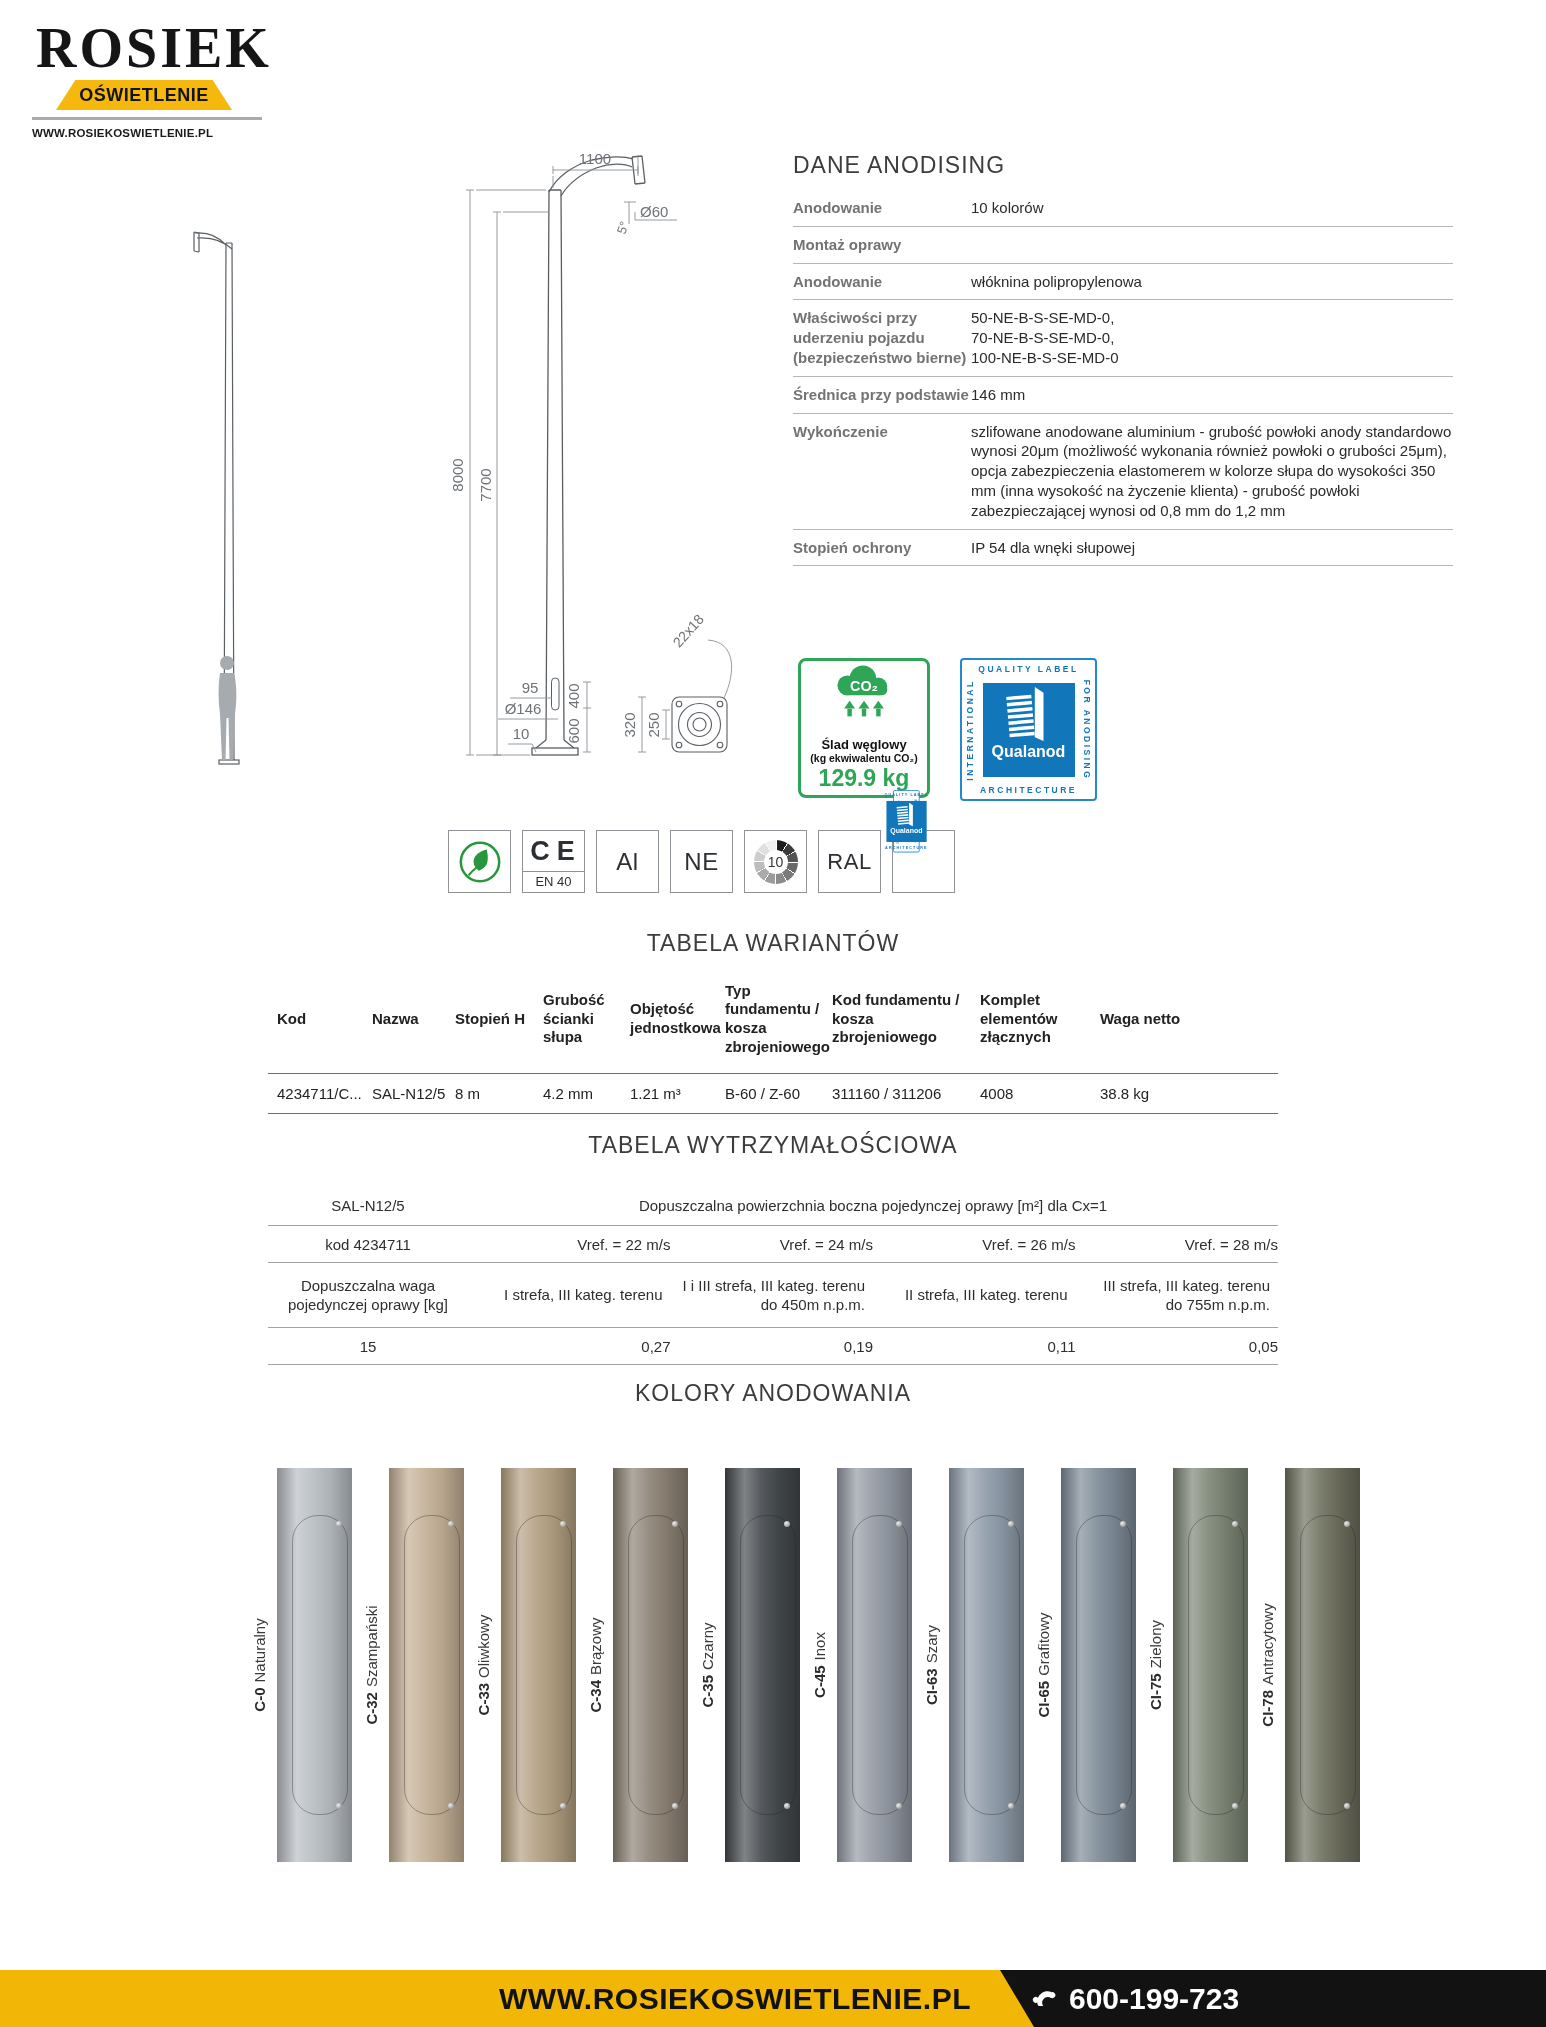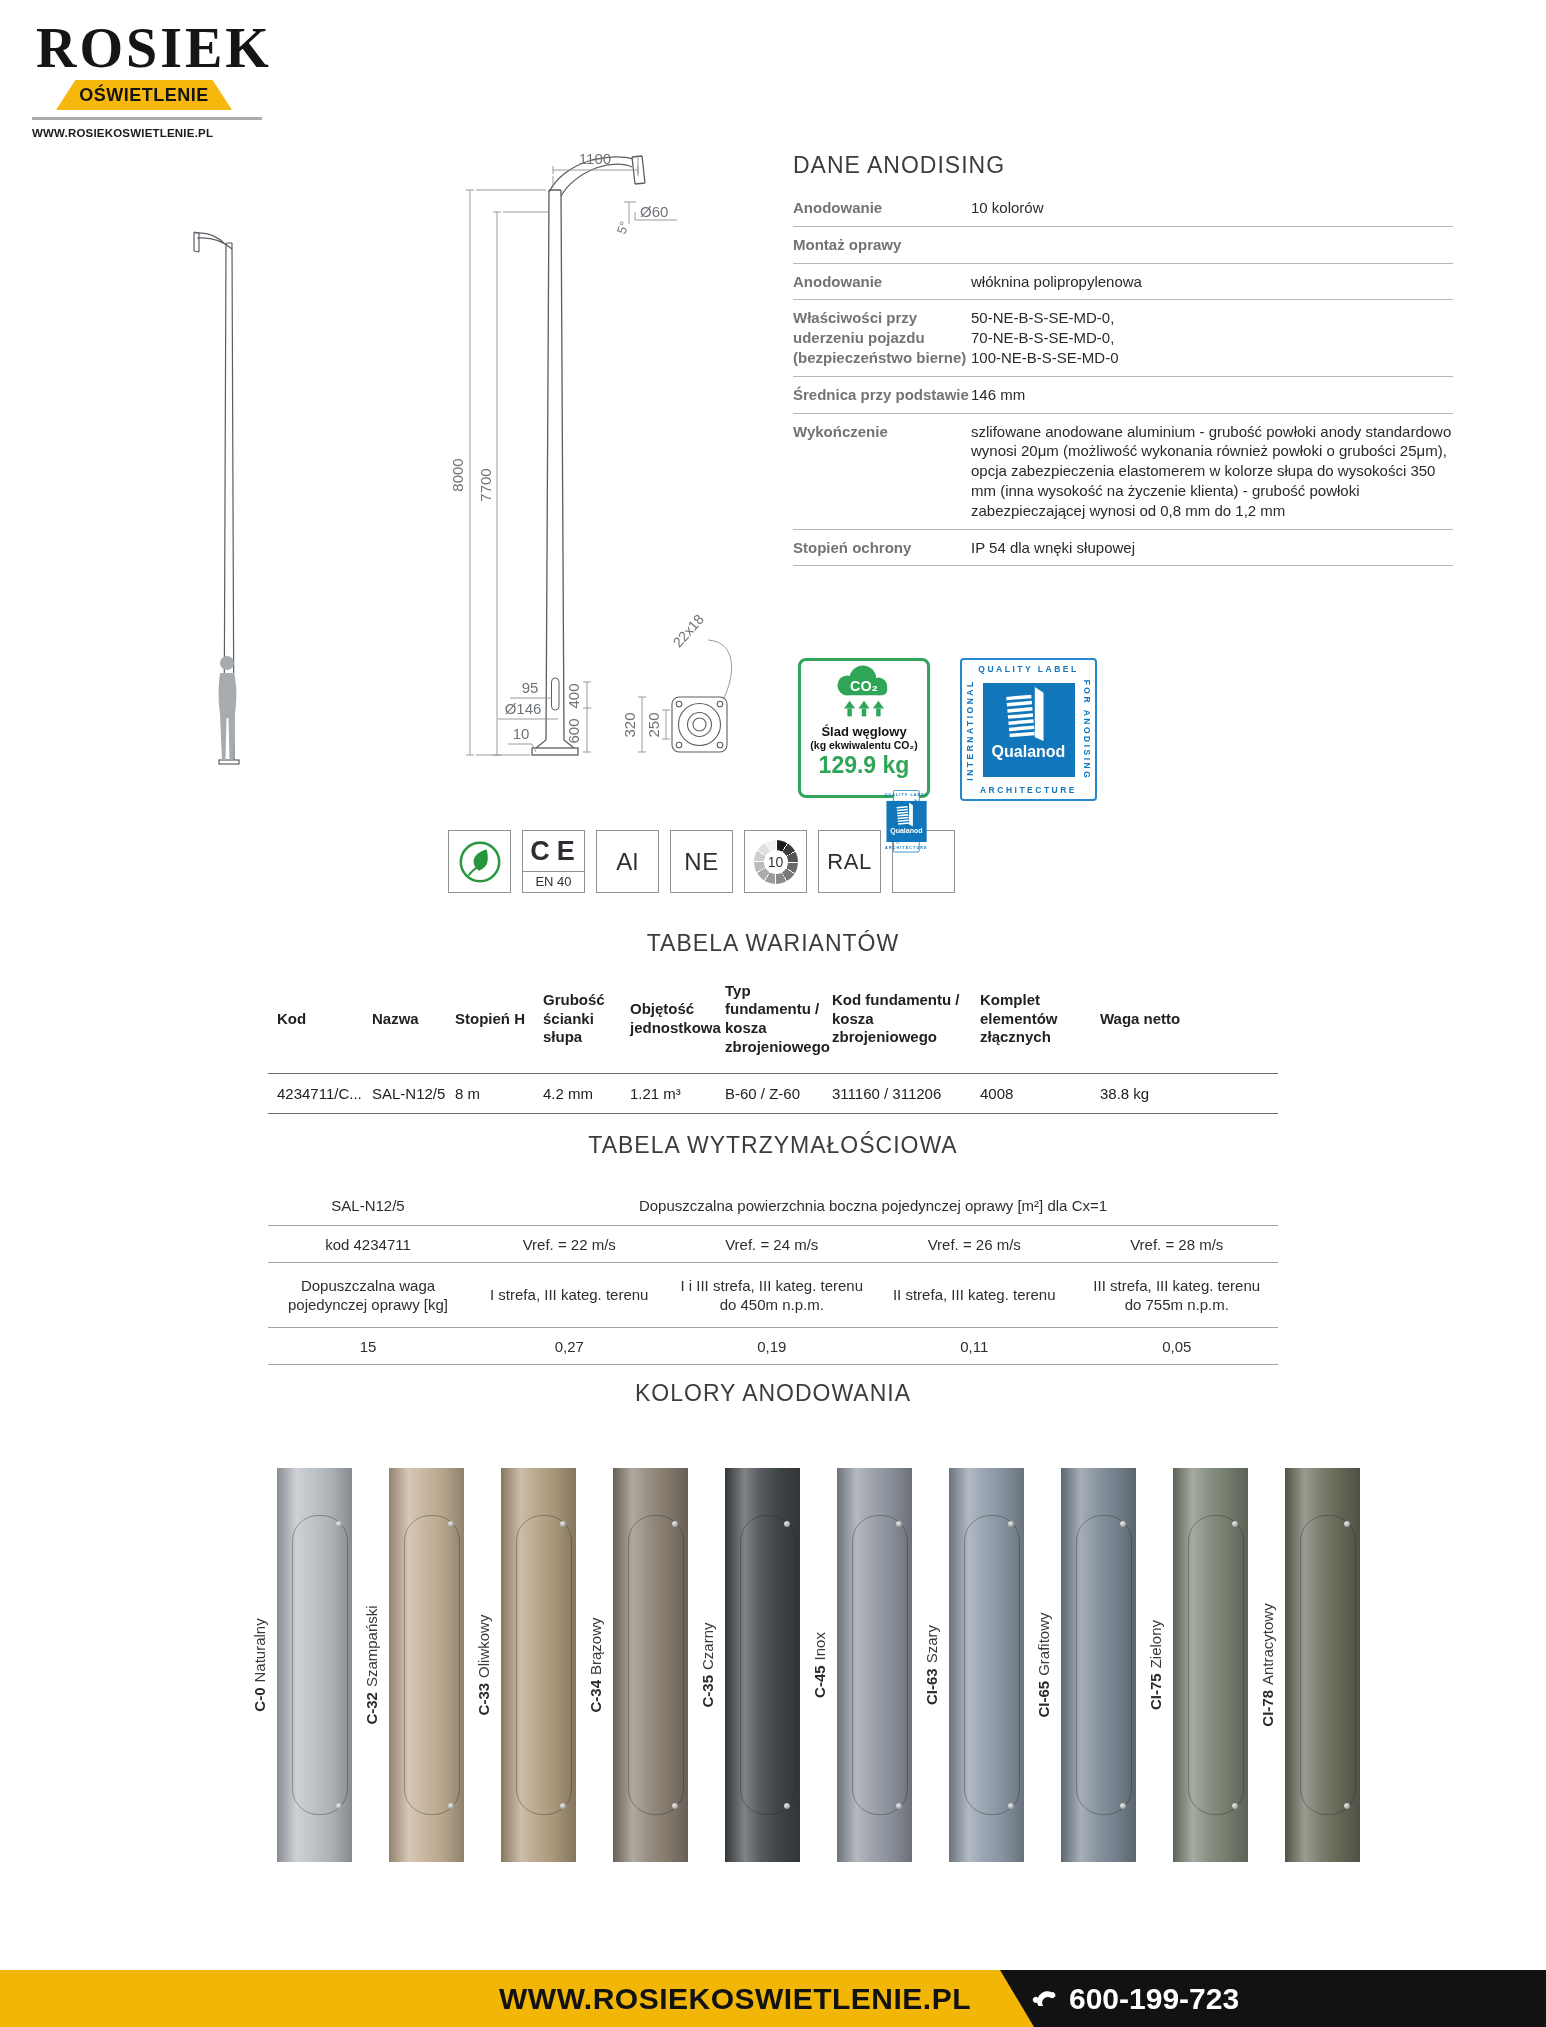--- a/index.html
+++ b/index.html
@@ -27,21 +27,21 @@
 
   
   .tech{left:793px;top:190px;width:660px;}
   .trow{display:flex;border-bottom:1px solid #b7b7b7;padding:8px 0;}
   .tlabel{width:178px;font-weight:bold;font-size:15px;line-height:1.32;color:#737373;flex:none;}
   .tvalue{flex:1;font-size:15px;line-height:1.32;color:#2a2a2a;white-space:pre-line;}
 
   
   .co2-badge{left:798px;top:658px;width:132px;height:140px;border:3px solid #2fa557;border-radius:8px;
              background:#fff;display:flex;flex-direction:column;align-items:center;box-sizing:border-box;}
-  .co2-l1{font-size:13px;font-weight:bold;color:#111;margin-top:1px;}
+  .co2-l1{font-size:13px;font-weight:bold;color:#111;margin-top:14px;}
   .co2-l2{font-size:10.5px;font-weight:bold;color:#111;}
   .co2-val{font-size:23px;font-weight:bold;color:#2fa557;margin-top:1px;}
 
   
   .qbadge{width:137px;height:143px;border:2px solid #2688cc;border-radius:4px;background:#fff;
           position:relative;box-sizing:border-box;}
   .qbadge .qtxt{position:absolute;color:#1176ba;font-weight:bold;font-size:8.5px;letter-spacing:2.5px;white-space:nowrap;}
   .q-top{top:4px;left:50%;transform:translateX(-50%);}
   .q-bot{bottom:4px;left:50%;transform:translateX(-50%);}
   .q-left{top:50%;left:8px;transform:translate(-50%,-50%) rotate(-90deg);}
@@ -78,21 +78,21 @@
          border-bottom:1.5px solid #6e6e6e;padding:0 0 10px 0;}
   .vrow{display:flex;align-items:center;border-bottom:1.5px solid #6e6e6e;padding:11px 0;}
   .vc{padding-left:9px;box-sizing:border-box;}
   .vc0{width:95px;}.vc1{width:83px;}.vc2{width:88px;}.vc3{width:87px;}.vc4{width:95px;}
   .vc5{width:107px;}.vc6{width:148px;}.vc7{width:120px;}.vc8{flex:1;}
 
   
   .stable{left:268px;top:1185px;width:1010px;font-size:15px;color:#2e2e2e;}
   .srow{display:flex;align-items:center;text-align:center;border-bottom:1.4px solid #a3a3a3;}
   .sc0{width:200px;flex:none;}
-  .scx{flex:1;}
+  .scx{flex:1;text-align:right;}
   .sr-a{min-height:40px;}
   .sr-b{min-height:36px;}
   .sr-c{min-height:64px;line-height:1.3;}
   .sr-c .scell{padding:6px 8px;box-sizing:border-box;}
   .sr-d{min-height:36px;}
   .sspan{flex:1;}
 
   
   .cwrap{left:240px;top:1468px;display:flex;}
   .cslot{display:flex;width:112px;height:394px;}

